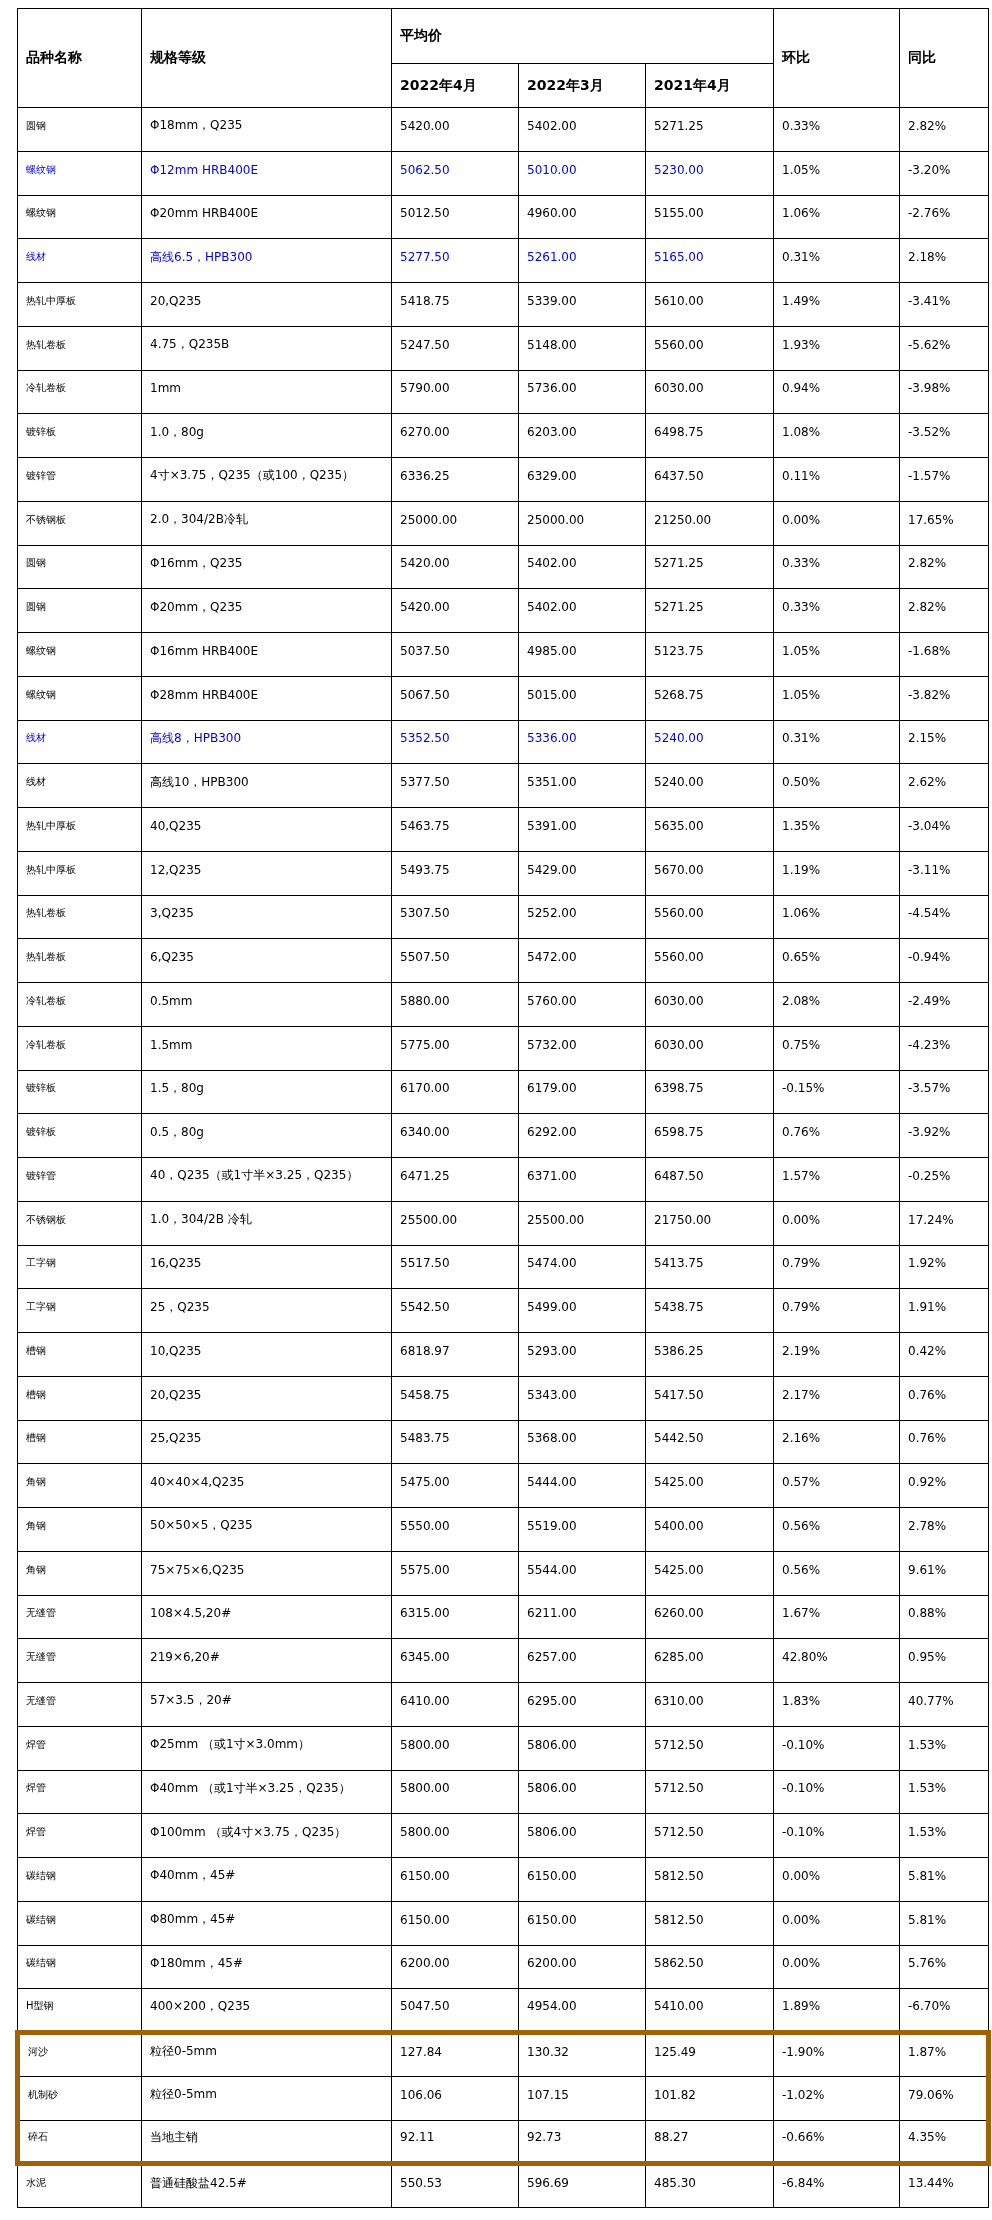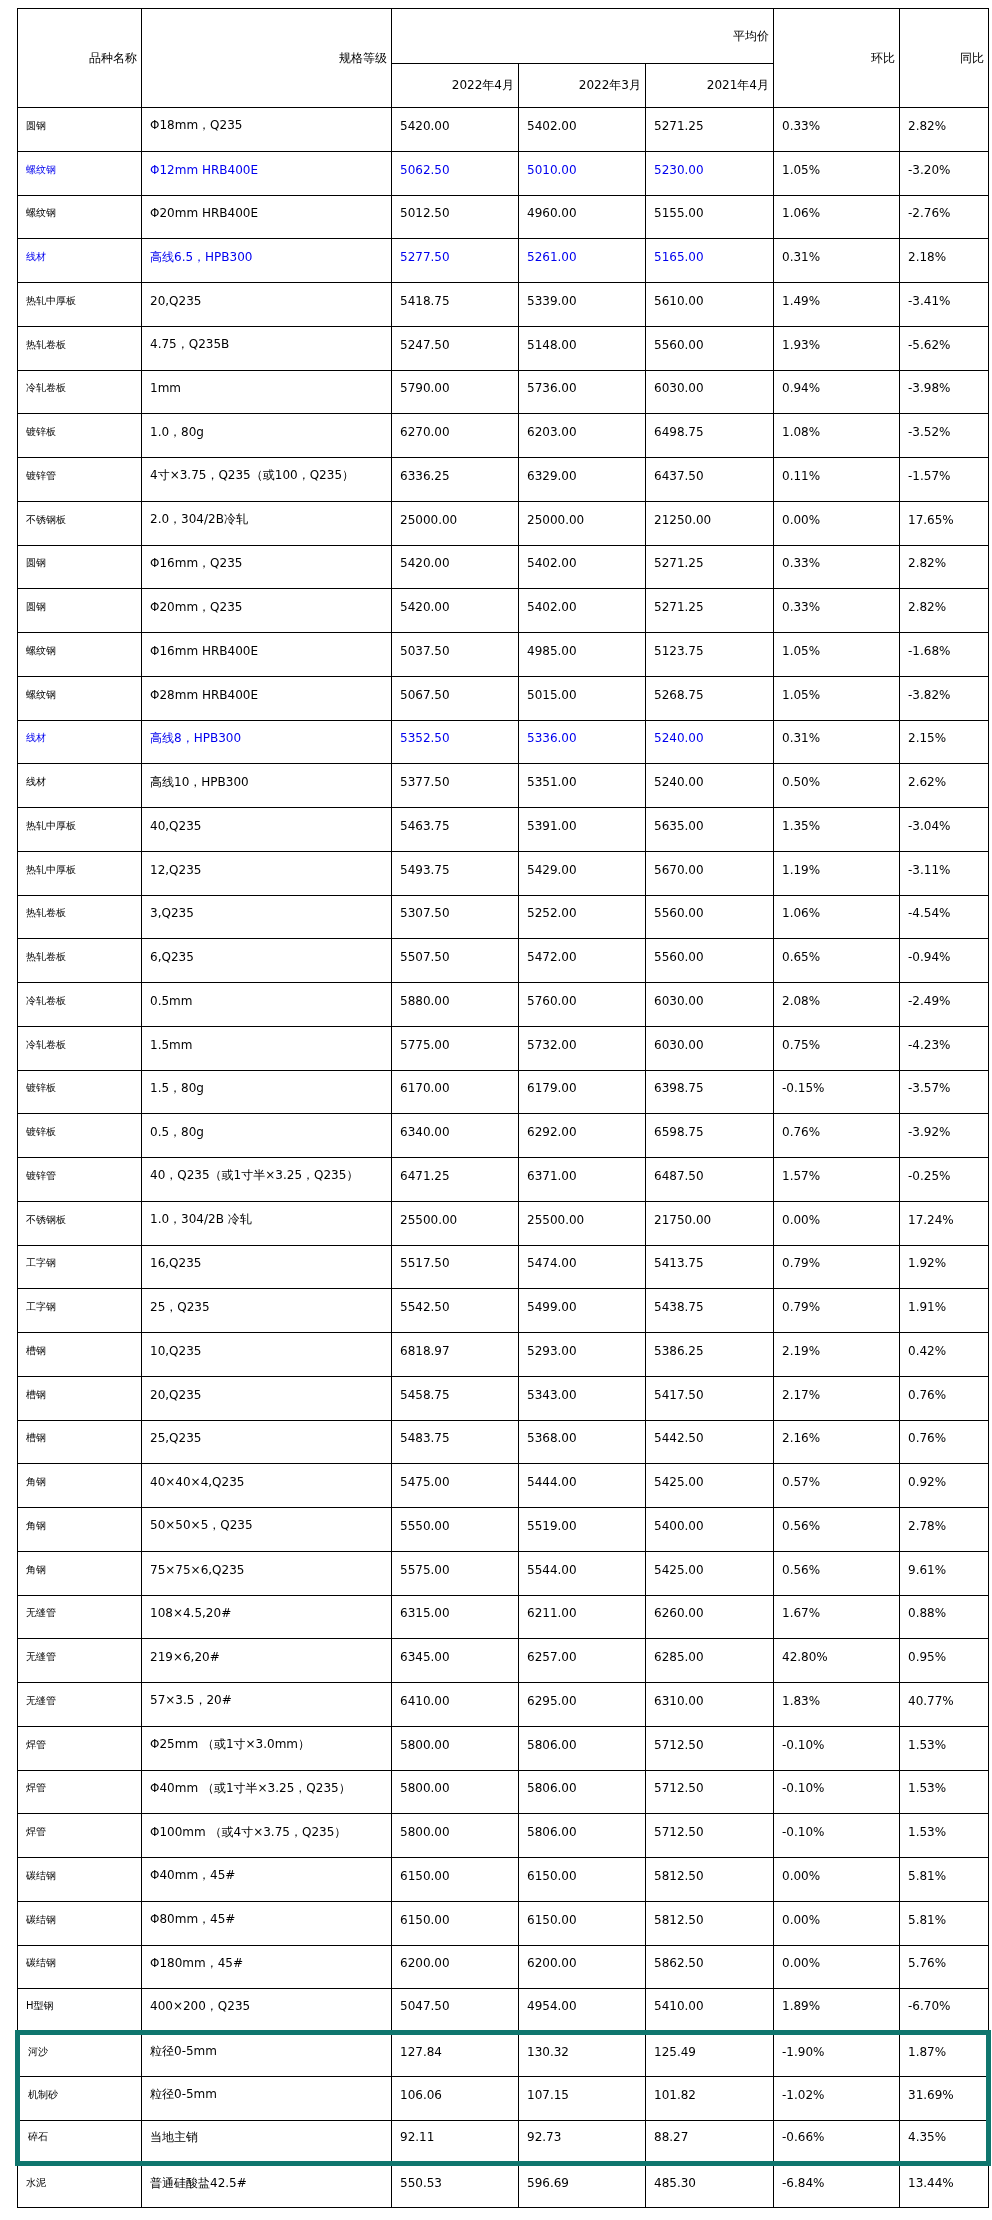--- a/index.html
+++ b/index.html
@@ -20,31 +20,30 @@
     text-align:left;
     vertical-align:middle;
     padding:0 4px 0 8px;
     overflow:hidden;
     white-space:nowrap;
     font-weight:normal;
     font-size:12px;
     color:#000000;
   }
   thead th{
-    font-weight:normal;
-    font-size:12px;
-    text-align:right;
+    font-weight:bold;
+    font-size:14px;
   }
   thead tr.h1{height:55px;}
   thead tr.h2{height:44px;}
   tbody tr{height:43.75px;}
   tbody td{padding-bottom:7px;}
   td.c-name{font-size:10px;}
   td.blue{color:#0000ee;}
-  tbody.hl{border:5px solid #0f766e;}
+  tbody.hl{border:5px solid #a16207;}
 </style>
 </head>
 <body>
 
 <div class="table-wrap">
   <table>
     <colgroup>
       <col style="width:124px">
       <col style="width:250px">
       <col style="width:127px">
@@ -475,21 +474,21 @@
     <td class="c-num">-1.90%</td>
     <td class="c-num">1.87%</td>
   </tr>
         <tr>
     <td class="c-name">机制砂</td>
     <td class="c-spec">粒径0-5mm</td>
     <td class="c-num">106.06</td>
     <td class="c-num">107.15</td>
     <td class="c-num">101.82</td>
     <td class="c-num">-1.02%</td>
-    <td class="c-num">31.69%</td>
+    <td class="c-num">79.06%</td>
   </tr>
         <tr>
     <td class="c-name">碎石</td>
     <td class="c-spec">当地主销</td>
     <td class="c-num">92.11</td>
     <td class="c-num">92.73</td>
     <td class="c-num">88.27</td>
     <td class="c-num">-0.66%</td>
     <td class="c-num">4.35%</td>
   </tr>

